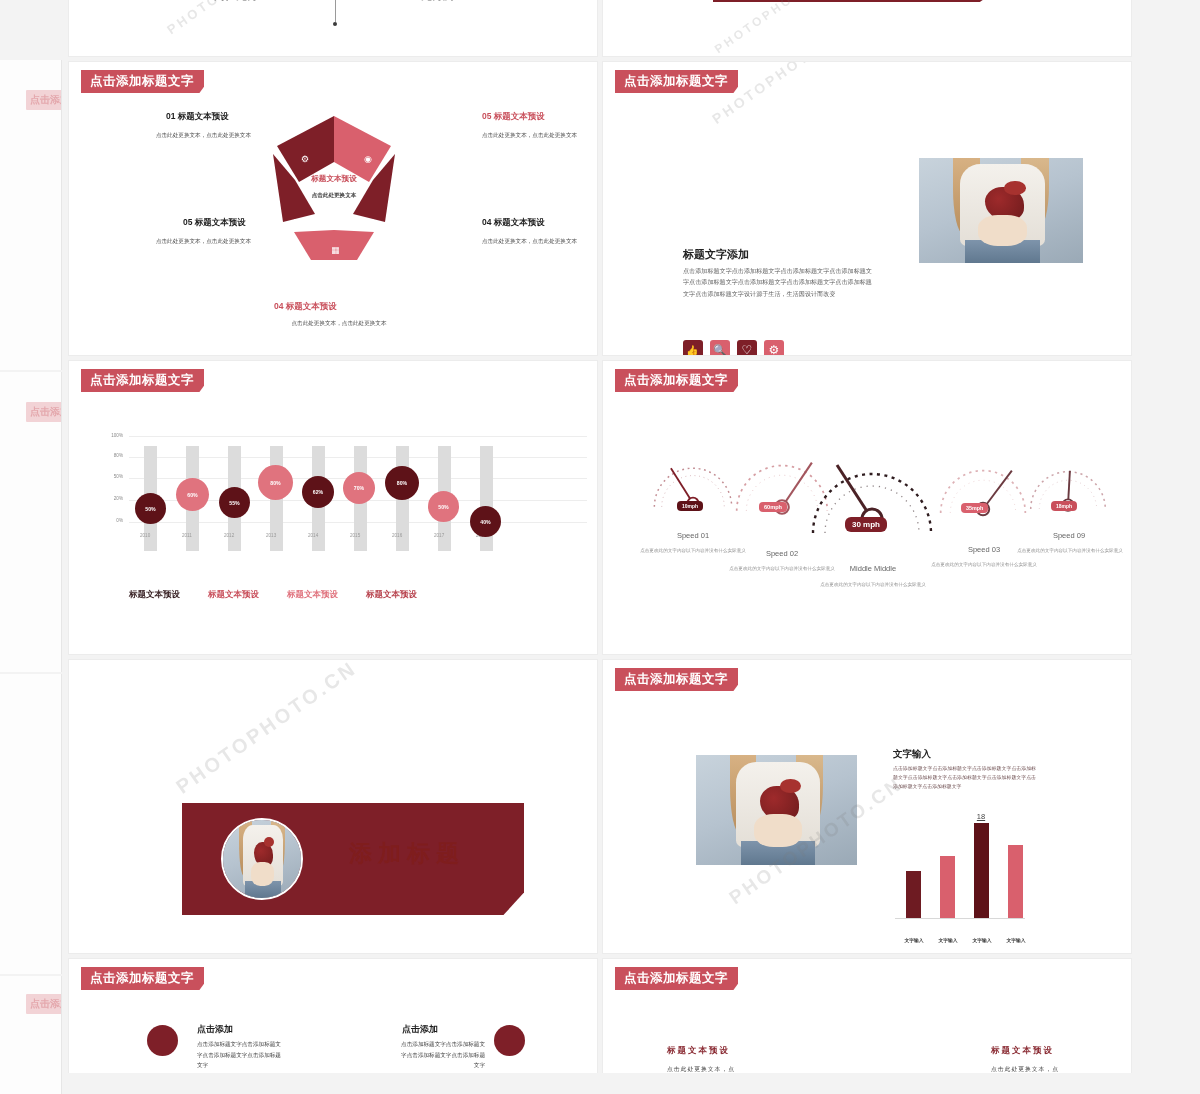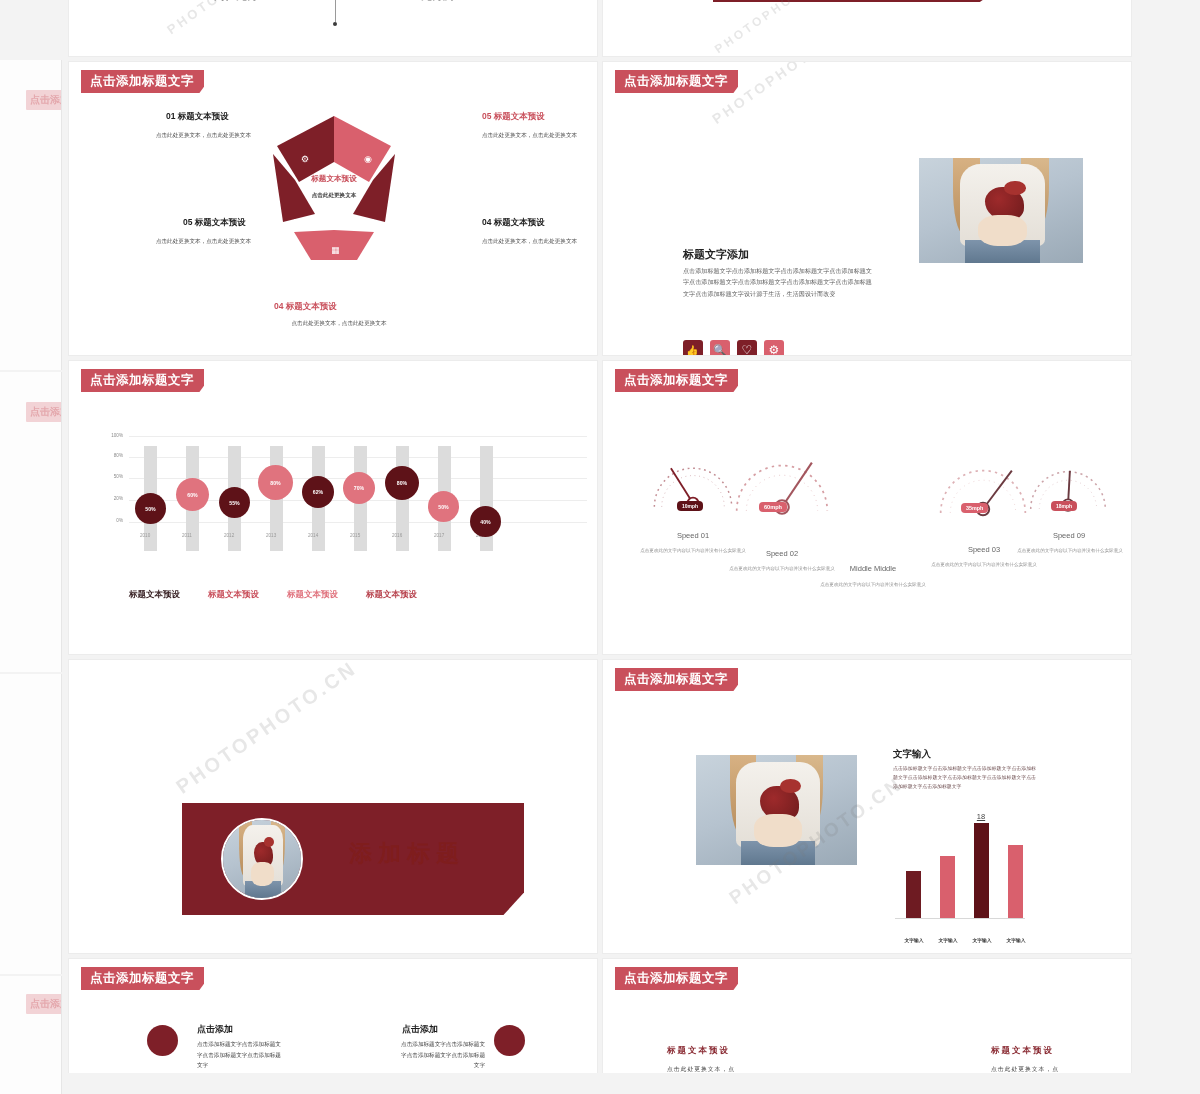--- a/index.html
+++ b/index.html
@@ -361,20 +361,31 @@
               <path d="M18 66 A37 37 0 0 1 92 66" fill="none" stroke-dasharray="1 4.5" opacity=".5" stroke-width="1"></path>
             </g>
             <line x1="55" y1="62" x2="86" y2="16" stroke="#a3565e" stroke-width="2.2"></line>
             <circle cx="55" cy="62" r="7" fill="#fff" stroke="#a3565e" stroke-width="2.2"></circle>
           </svg>
           <div class="g-badge" style="left:30px;top:55px;background:#d9606d;font-size:5.6px;">60mph</div>
         </div>
         <div class="g-name" style="left:134px;top:188px;width:90px;">Speed 02</div>
         <div class="g-desc" style="left:124px;top:204px;width:110px;">点击更改此的文字内容以下内容并没有什么实际意义</div>
 
+        <div class="g-wrap" style="left:204px;top:78px;">
+          <svg width="130" height="100" viewBox="0 0 130 100">
+            <g stroke="#2f1c1f" stroke-width="2.4">
+              <path d="M6 94 A59 59 0 0 1 124 94" fill="none" stroke-dasharray="3 4.5"></path>
+              <path d="M18 94 A47 47 0 0 1 112 94" fill="none" stroke-dasharray="1.2 5" opacity=".55" stroke-width="1.3"></path>
+            </g>
+            <line x1="65" y1="80" x2="30" y2="26" stroke="#4b2226" stroke-width="3"></line>
+            <circle cx="65" cy="80" r="10" fill="#fff" stroke="#4b2226" stroke-width="3"></circle>
+          </svg>
+          <div class="g-badge" style="left:38px;top:78px;background:#7e1f28;font-size:8px;border-radius:6px;padding:3px 7px;">30 mph</div>
+        </div>
         <div class="g-name" style="left:222px;top:203px;width:96px;">Middle Middle</div>
         <div class="g-desc" style="left:212px;top:220px;width:116px;">点击更改此的文字内容以下内容并没有什么实际意义</div>
 
         <div class="g-wrap" style="left:330px;top:92px;">
           <svg width="100" height="64" viewBox="0 0 104 66">
             <g stroke="#d9a9ad" stroke-width="1.8">
               <path d="M8 62 A44 44 0 0 1 96 62" fill="none" stroke-dasharray="2.4 4.4" opacity=".9"></path>
               <path d="M18 62 A34 34 0 0 1 86 62" fill="none" stroke-dasharray="1 4.4" opacity=".5" stroke-width="1"></path>
             </g>
             <line x1="52" y1="58" x2="82" y2="18" stroke="#6b3a40" stroke-width="2"></line>

